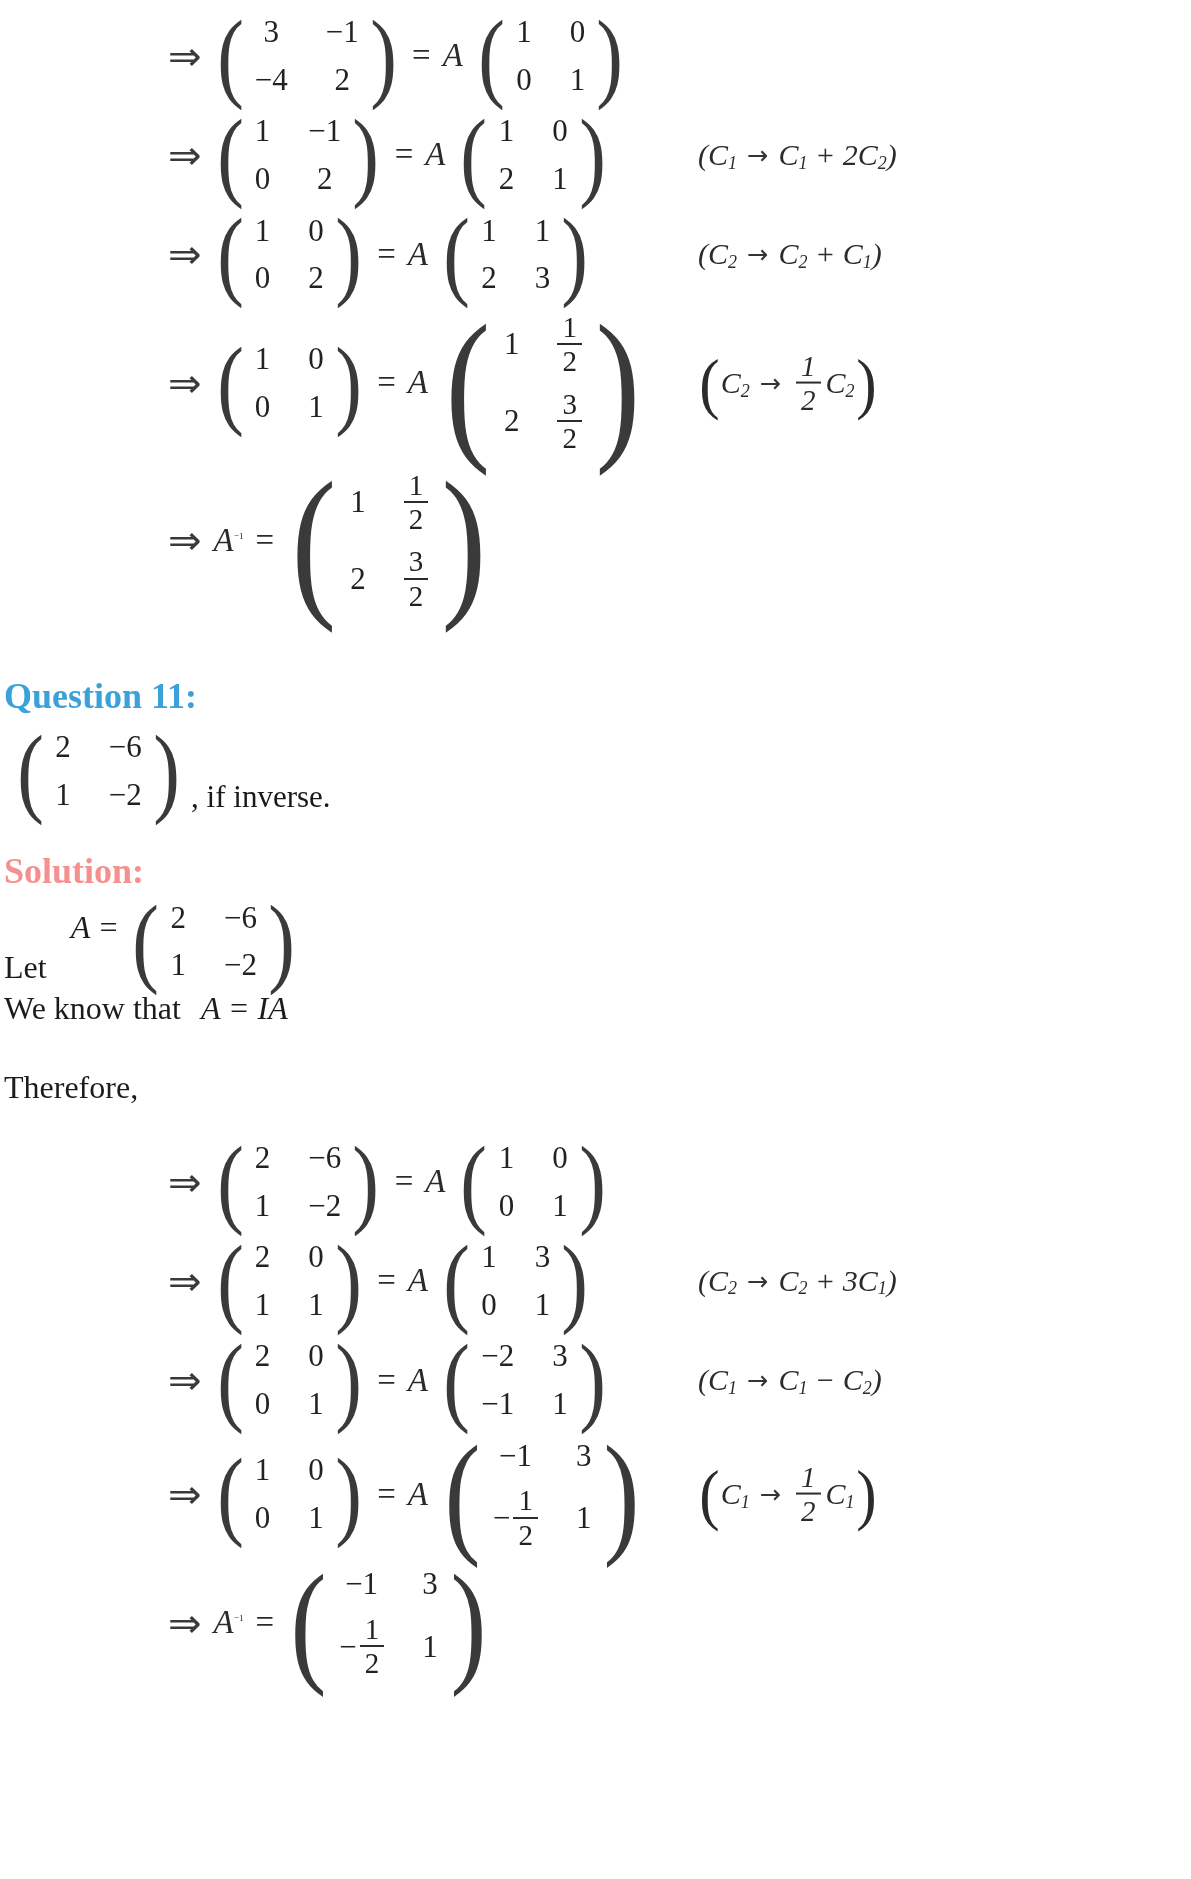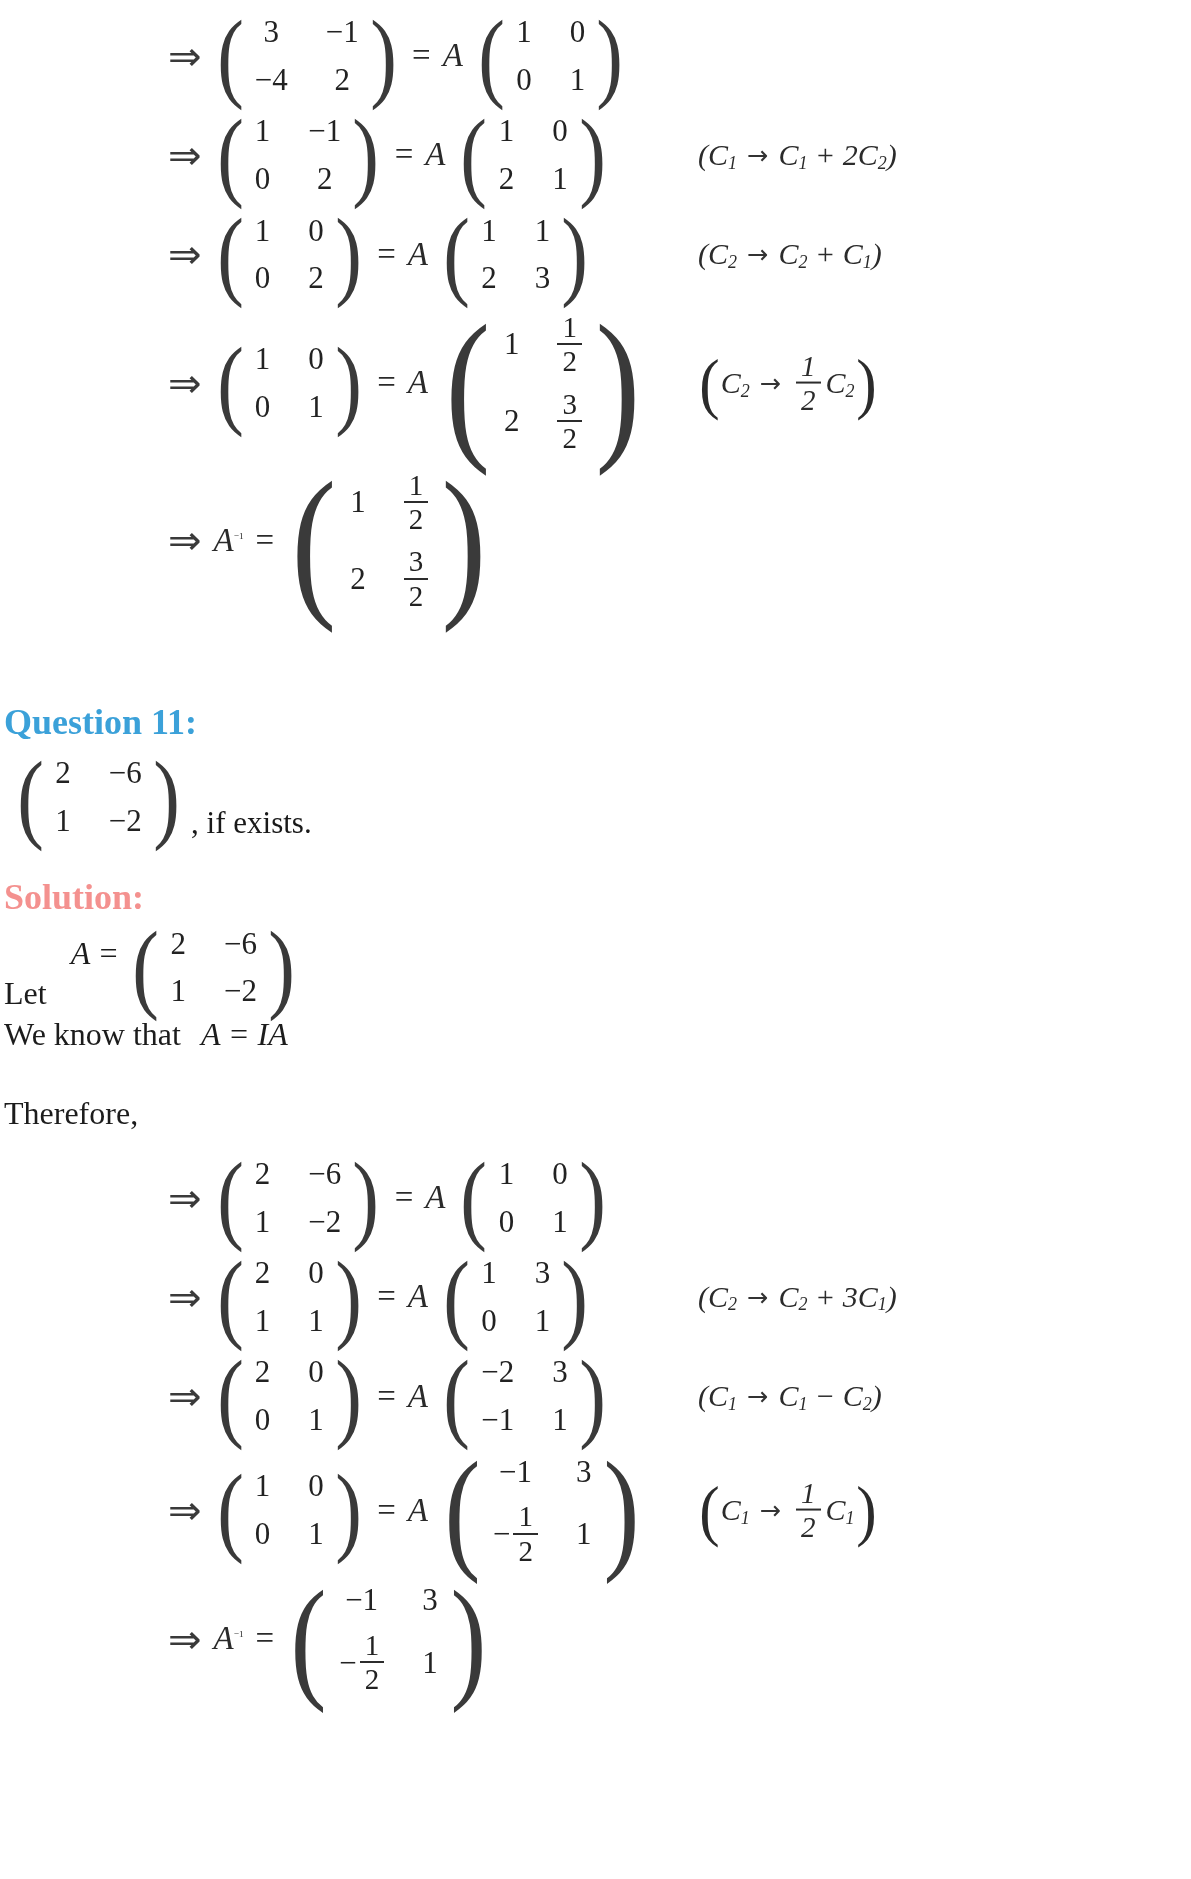--- a/index.html
+++ b/index.html
@@ -25,29 +25,29 @@
   .frac{display:inline-flex;flex-direction:column;align-items:center;line-height:1.05;font-size:29px;}
   .num{border-bottom:2px solid #2c2c2c;padding:0 5px 1px;}
   .den{padding-top:1px;}
   .ann{position:absolute;left:530px;top:50%;transform:translateY(-50%);
        display:flex;align-items:center;font-style:italic;font-size:30px;color:#2b2b2b;white-space:nowrap;}
   .ann > span{white-space:pre;}
   .sub{font-size:0.6em;position:relative;top:0.45em;}
   .run-arrow{font-family:"DejaVu Sans",sans-serif;font-style:normal;margin:0 10px;font-size:0.85em;color:#333;}
   .ann-paren{line-height:0;font-style:normal;transform:scaleX(0.9);}
   .ann-frac{margin:0 5px;}
-  .q-heading{font-size:36px;font-weight:bold;margin:88px 0 10px 4px;}
+  .q-heading{font-size:36px;font-weight:bold;margin:62px 0 10px 4px;}
   .s-heading{font-size:36px;font-weight:bold;margin:34px 0 6px 4px;}
   .q-line{margin:4px 0 0 4px;font-size:31px;color:#191919;}
   .inline-mtx{vertical-align:text-bottom;}
   .let-line{margin:2px 0 0 4px;font-size:32px;}
   .raised{position:relative;top:-40px;font-style:italic;margin:0 2px 0 16px;}
   .know-line{margin:4px 0 0 4px;font-size:32px;}
   .math-inline{font-style:italic;margin-left:12px;}
-  .therefore{margin:42px 0 8px 4px;font-size:32px;}
+  .therefore{margin:42px 0 18px 4px;font-size:32px;}
 </style>
 </head>
 <body>
 
 <div class="top-block">
 
   <div class="eq">
     <span class="arrow">⇒</span>
     <span class="matrix">
         <span class="paren" style="font-size: 100px;">(</span>
@@ -232,21 +232,21 @@
 <div class="q-line">
   <span class="matrix inline-mtx" style="margin:0 8px 0 10px;">
       <span class="paren" style="font-size: 100px;">(</span>
       <span class="mgrid" style="grid-template-columns: repeat(2, auto);">
         <span class="mcell">2</span>
         <span class="mcell">−6</span>
         <span class="mcell">1</span>
         <span class="mcell">−2</span>
       </span>
       <span class="paren" style="font-size: 100px;">)</span>
-    </span><span>, if exists.</span>
+    </span><span>, if inverse.</span>
 </div>
 
 <h2 class="s-heading" style="color:#f4918f;">Solution:</h2>
 
 <div class="let-line">
   <span>Let</span>
   <span class="raised">A =</span>
   <span class="matrix inline-mtx">
       <span class="paren" style="font-size: 100px;">(</span>
       <span class="mgrid" style="grid-template-columns: repeat(2, auto);">

